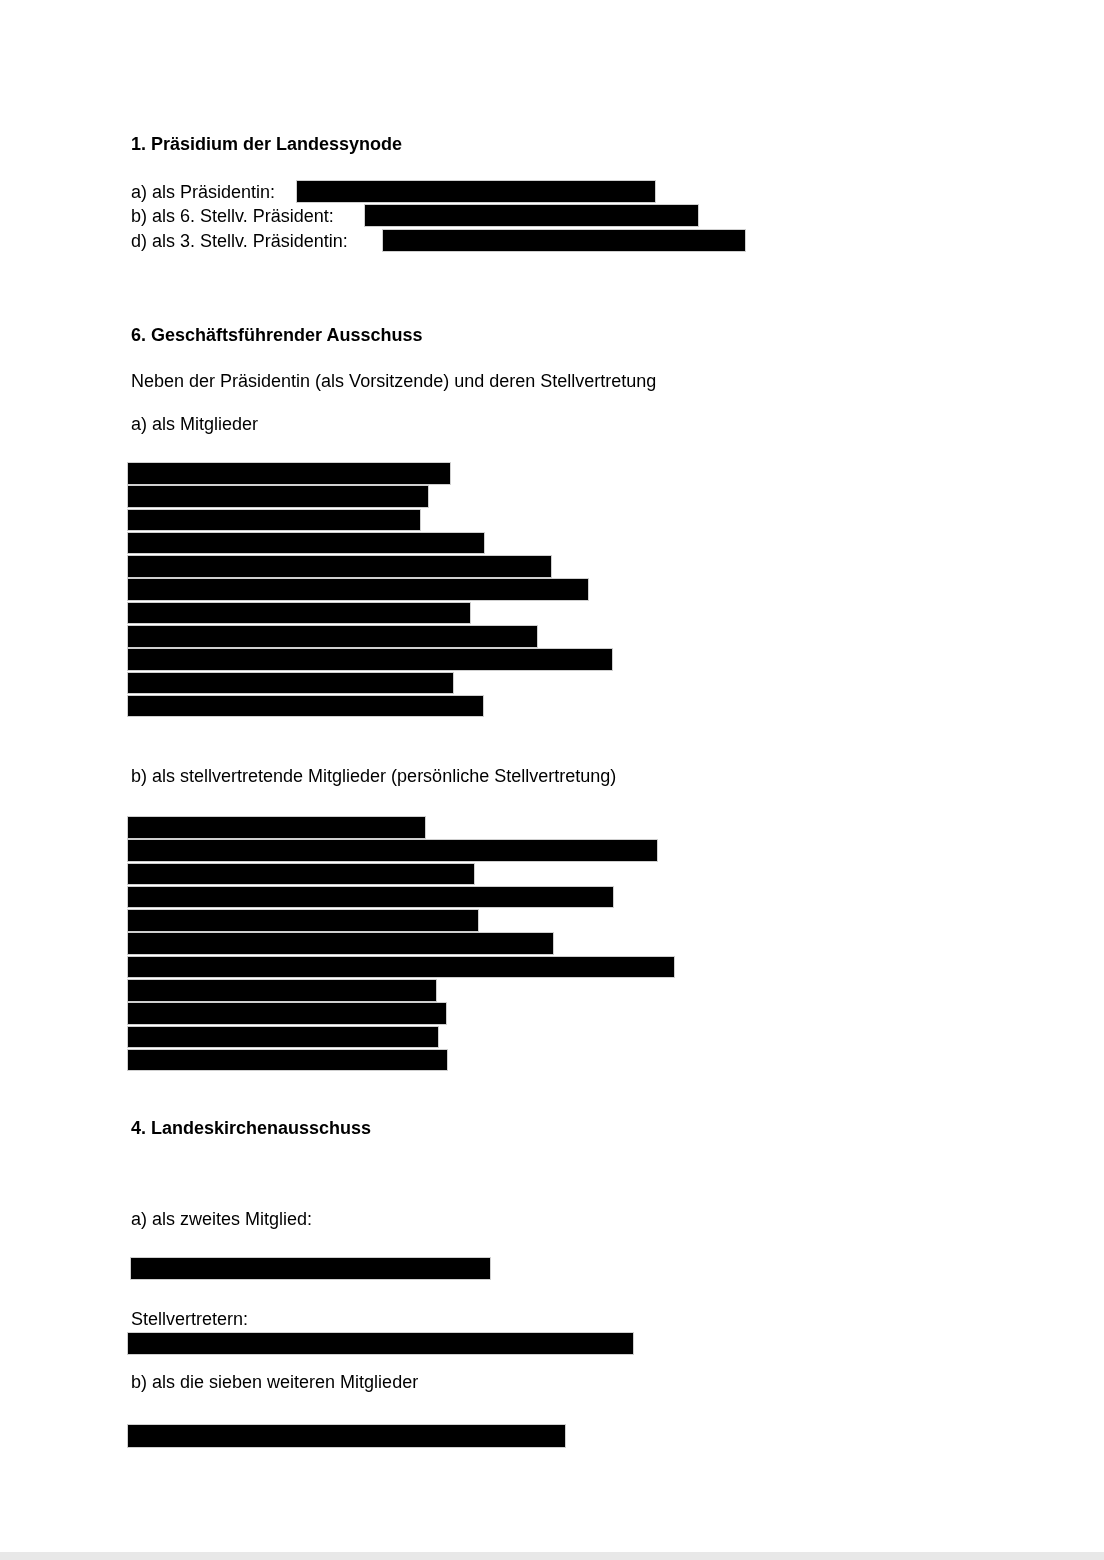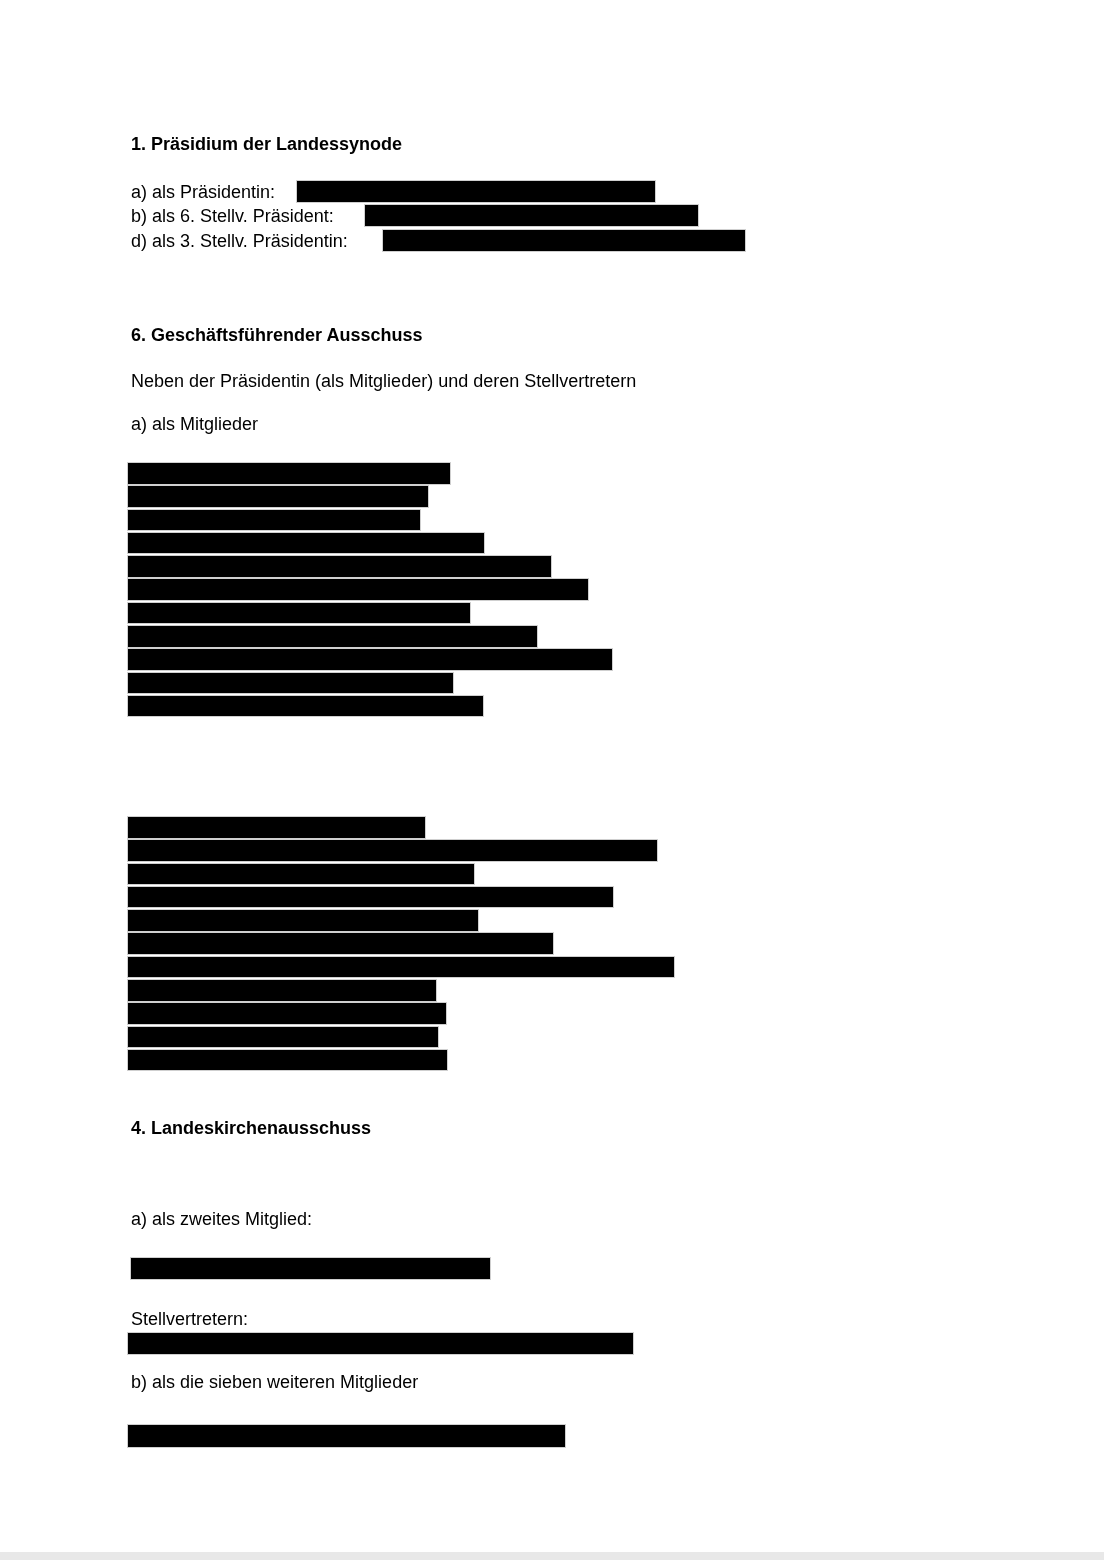--- a/index.html
+++ b/index.html
@@ -60,38 +60,39 @@
         <div class="bar" style="width: 333px;"></div>
       </div>
       <div class="labelled-row">
         <span class="row-label" style="width: 252px;">d) als 3. Stellv. Präsidentin:</span>
         <div class="bar" style="width: 362px;"></div>
       </div>
     </div>
 
   <div class="abs heading" style="top:324px">6. Geschäftsführender Ausschuss</div>
 
-  <div class="abs" style="top:370px">Neben der Präsidentin (als Mitglieder) und deren Stellvertretern</div>
+  <div class="abs" style="top:370px">Neben der Präsidentin (als Vorsitzende) und deren Stellvertretung</div>
 
   <div class="abs" style="top:413px">a) als Mitglieder</div>
 
   <div class="bars" style="top:463px">
       <div class="bar" style="width: 322px;"></div>
       <div class="bar" style="width: 300px;"></div>
       <div class="bar" style="width: 292px;"></div>
       <div class="bar" style="width: 356px;"></div>
       <div class="bar" style="width: 423px;"></div>
       <div class="bar" style="width: 460px;"></div>
       <div class="bar" style="width: 342px;"></div>
       <div class="bar" style="width: 409px;"></div>
       <div class="bar" style="width: 484px;"></div>
       <div class="bar" style="width: 325px;"></div>
       <div class="bar" style="width: 355px;"></div>
     </div>
 
+  <div class="abs" style="top:765px">b) als stellvertretende Mitglieder (persönliche Stellvertretung)</div>
 
   <div class="bars" style="top:817px">
       <div class="bar" style="width: 297px;"></div>
       <div class="bar" style="width: 529px;"></div>
       <div class="bar" style="width: 346px;"></div>
       <div class="bar" style="width: 485px;"></div>
       <div class="bar" style="width: 350px;"></div>
       <div class="bar" style="width: 425px;"></div>
       <div class="bar" style="width: 546px;"></div>
       <div class="bar" style="width: 308px;"></div>

